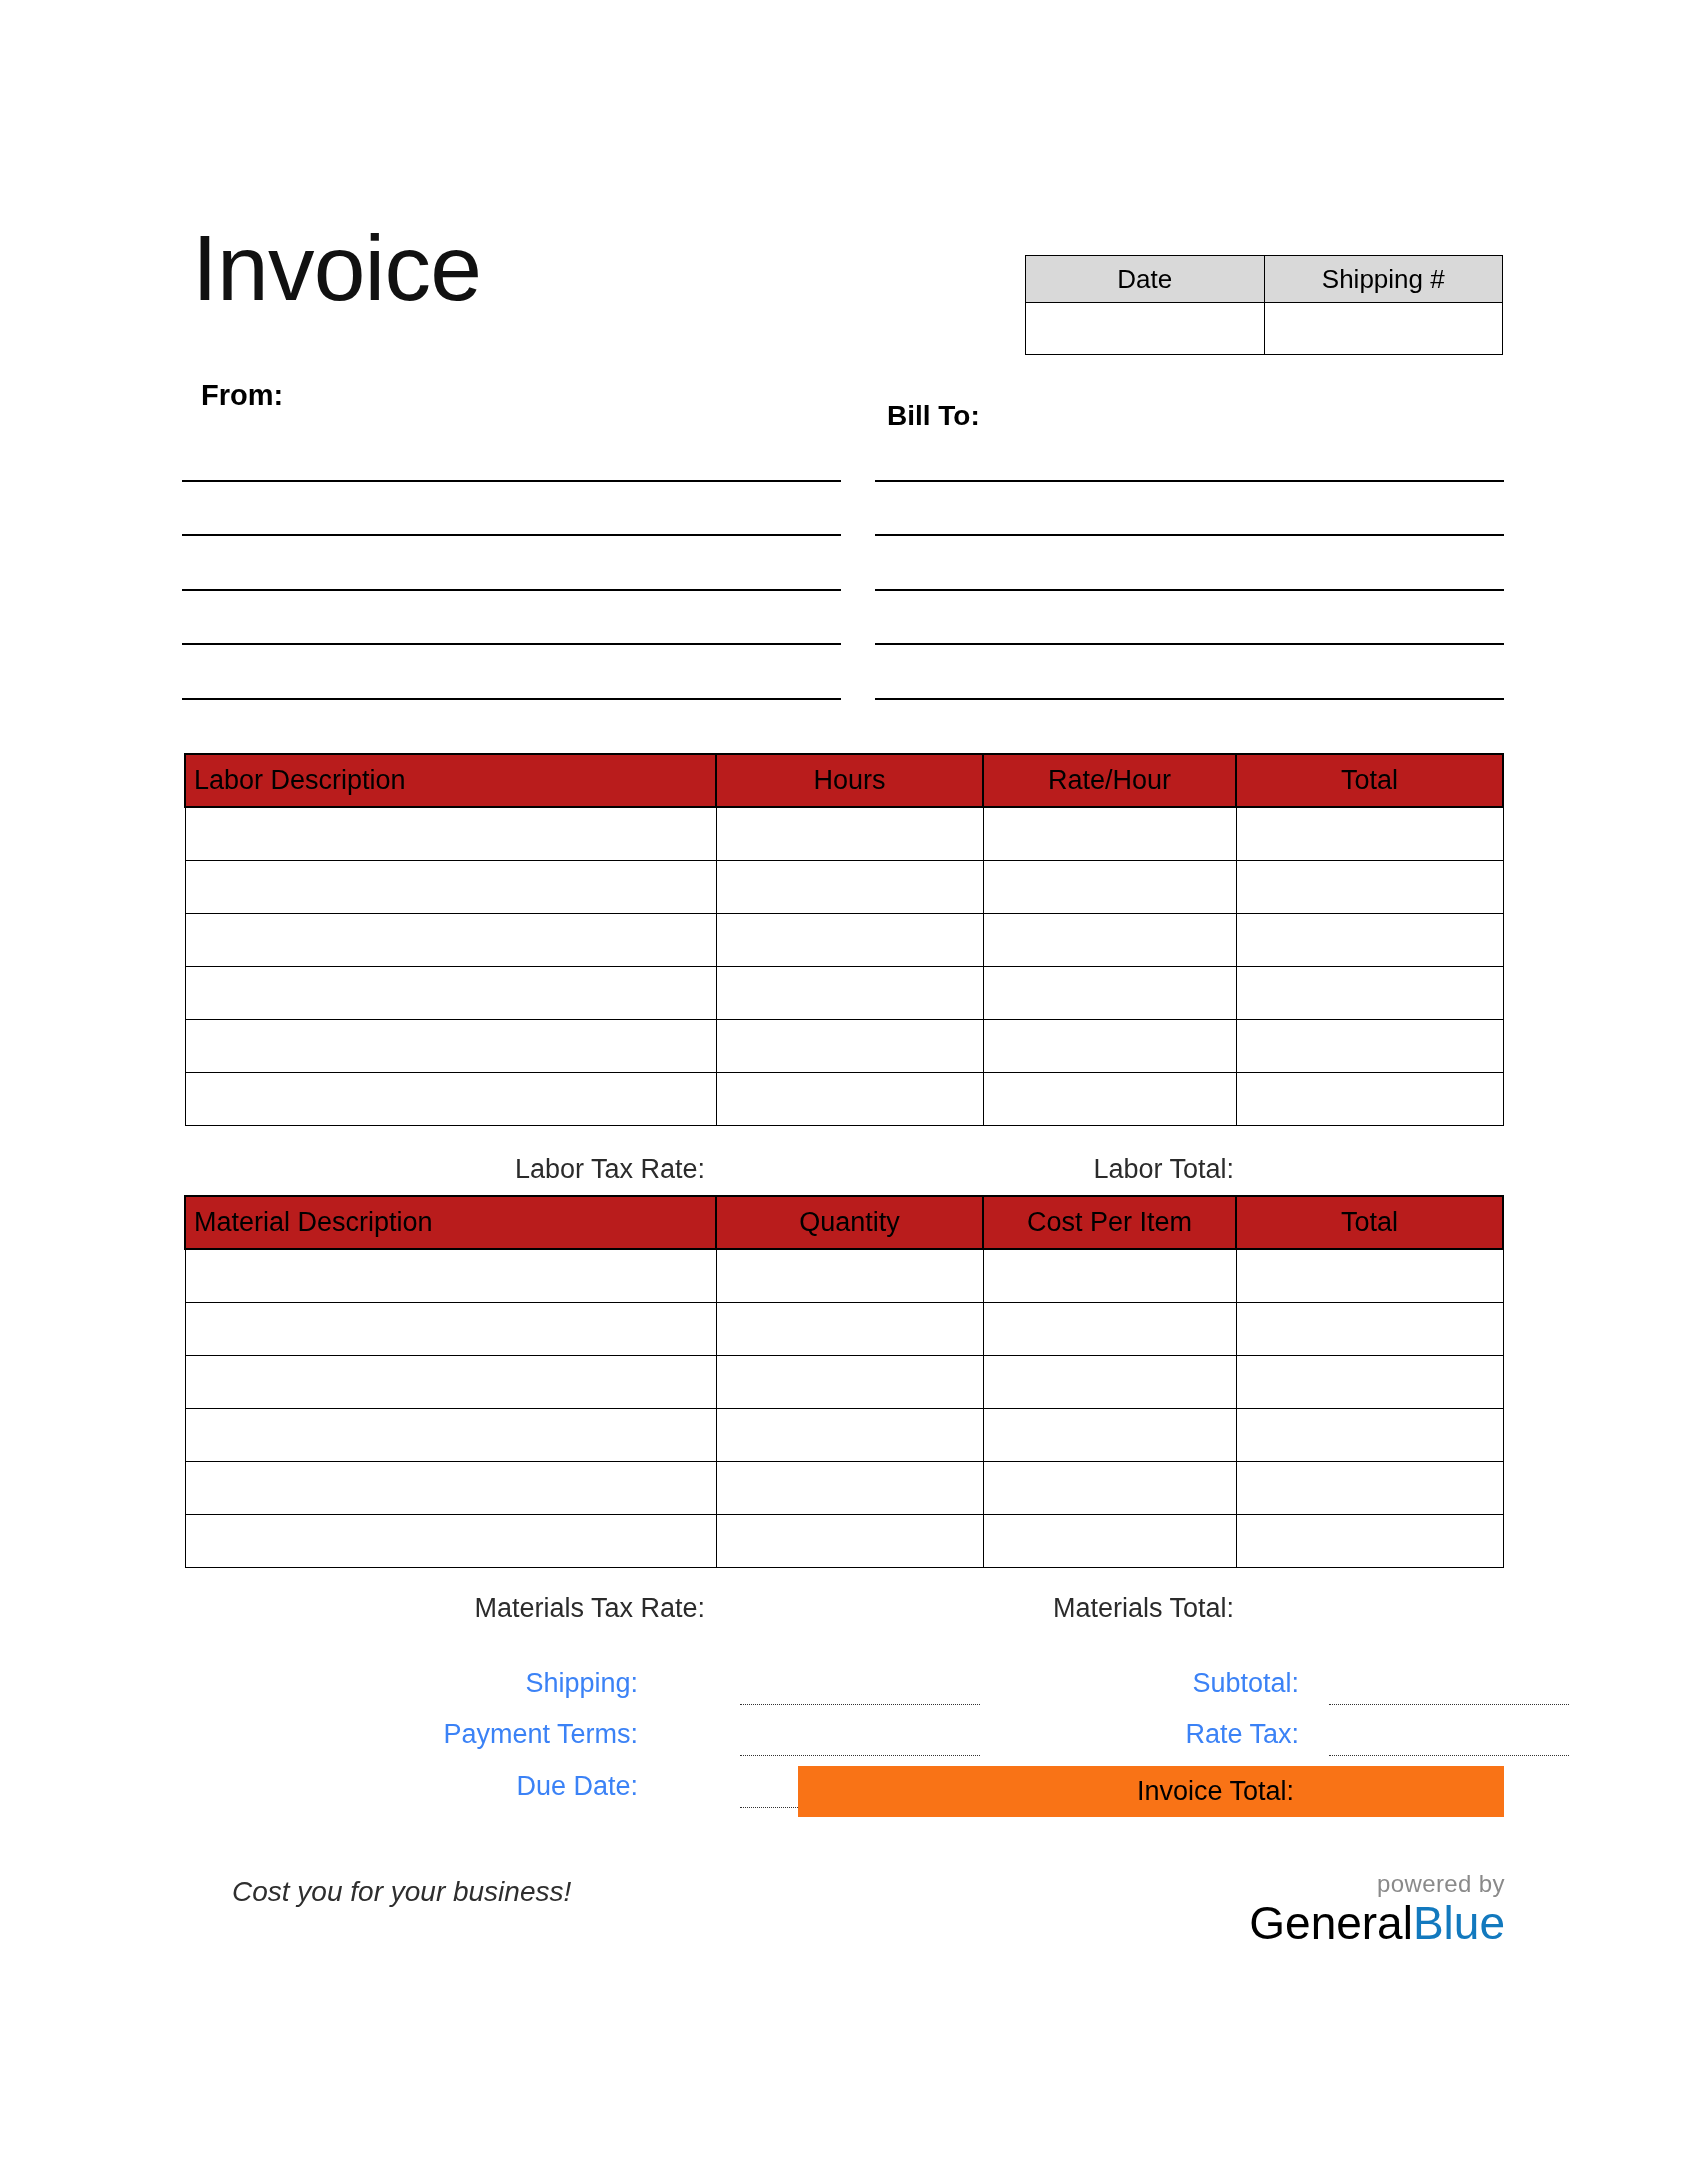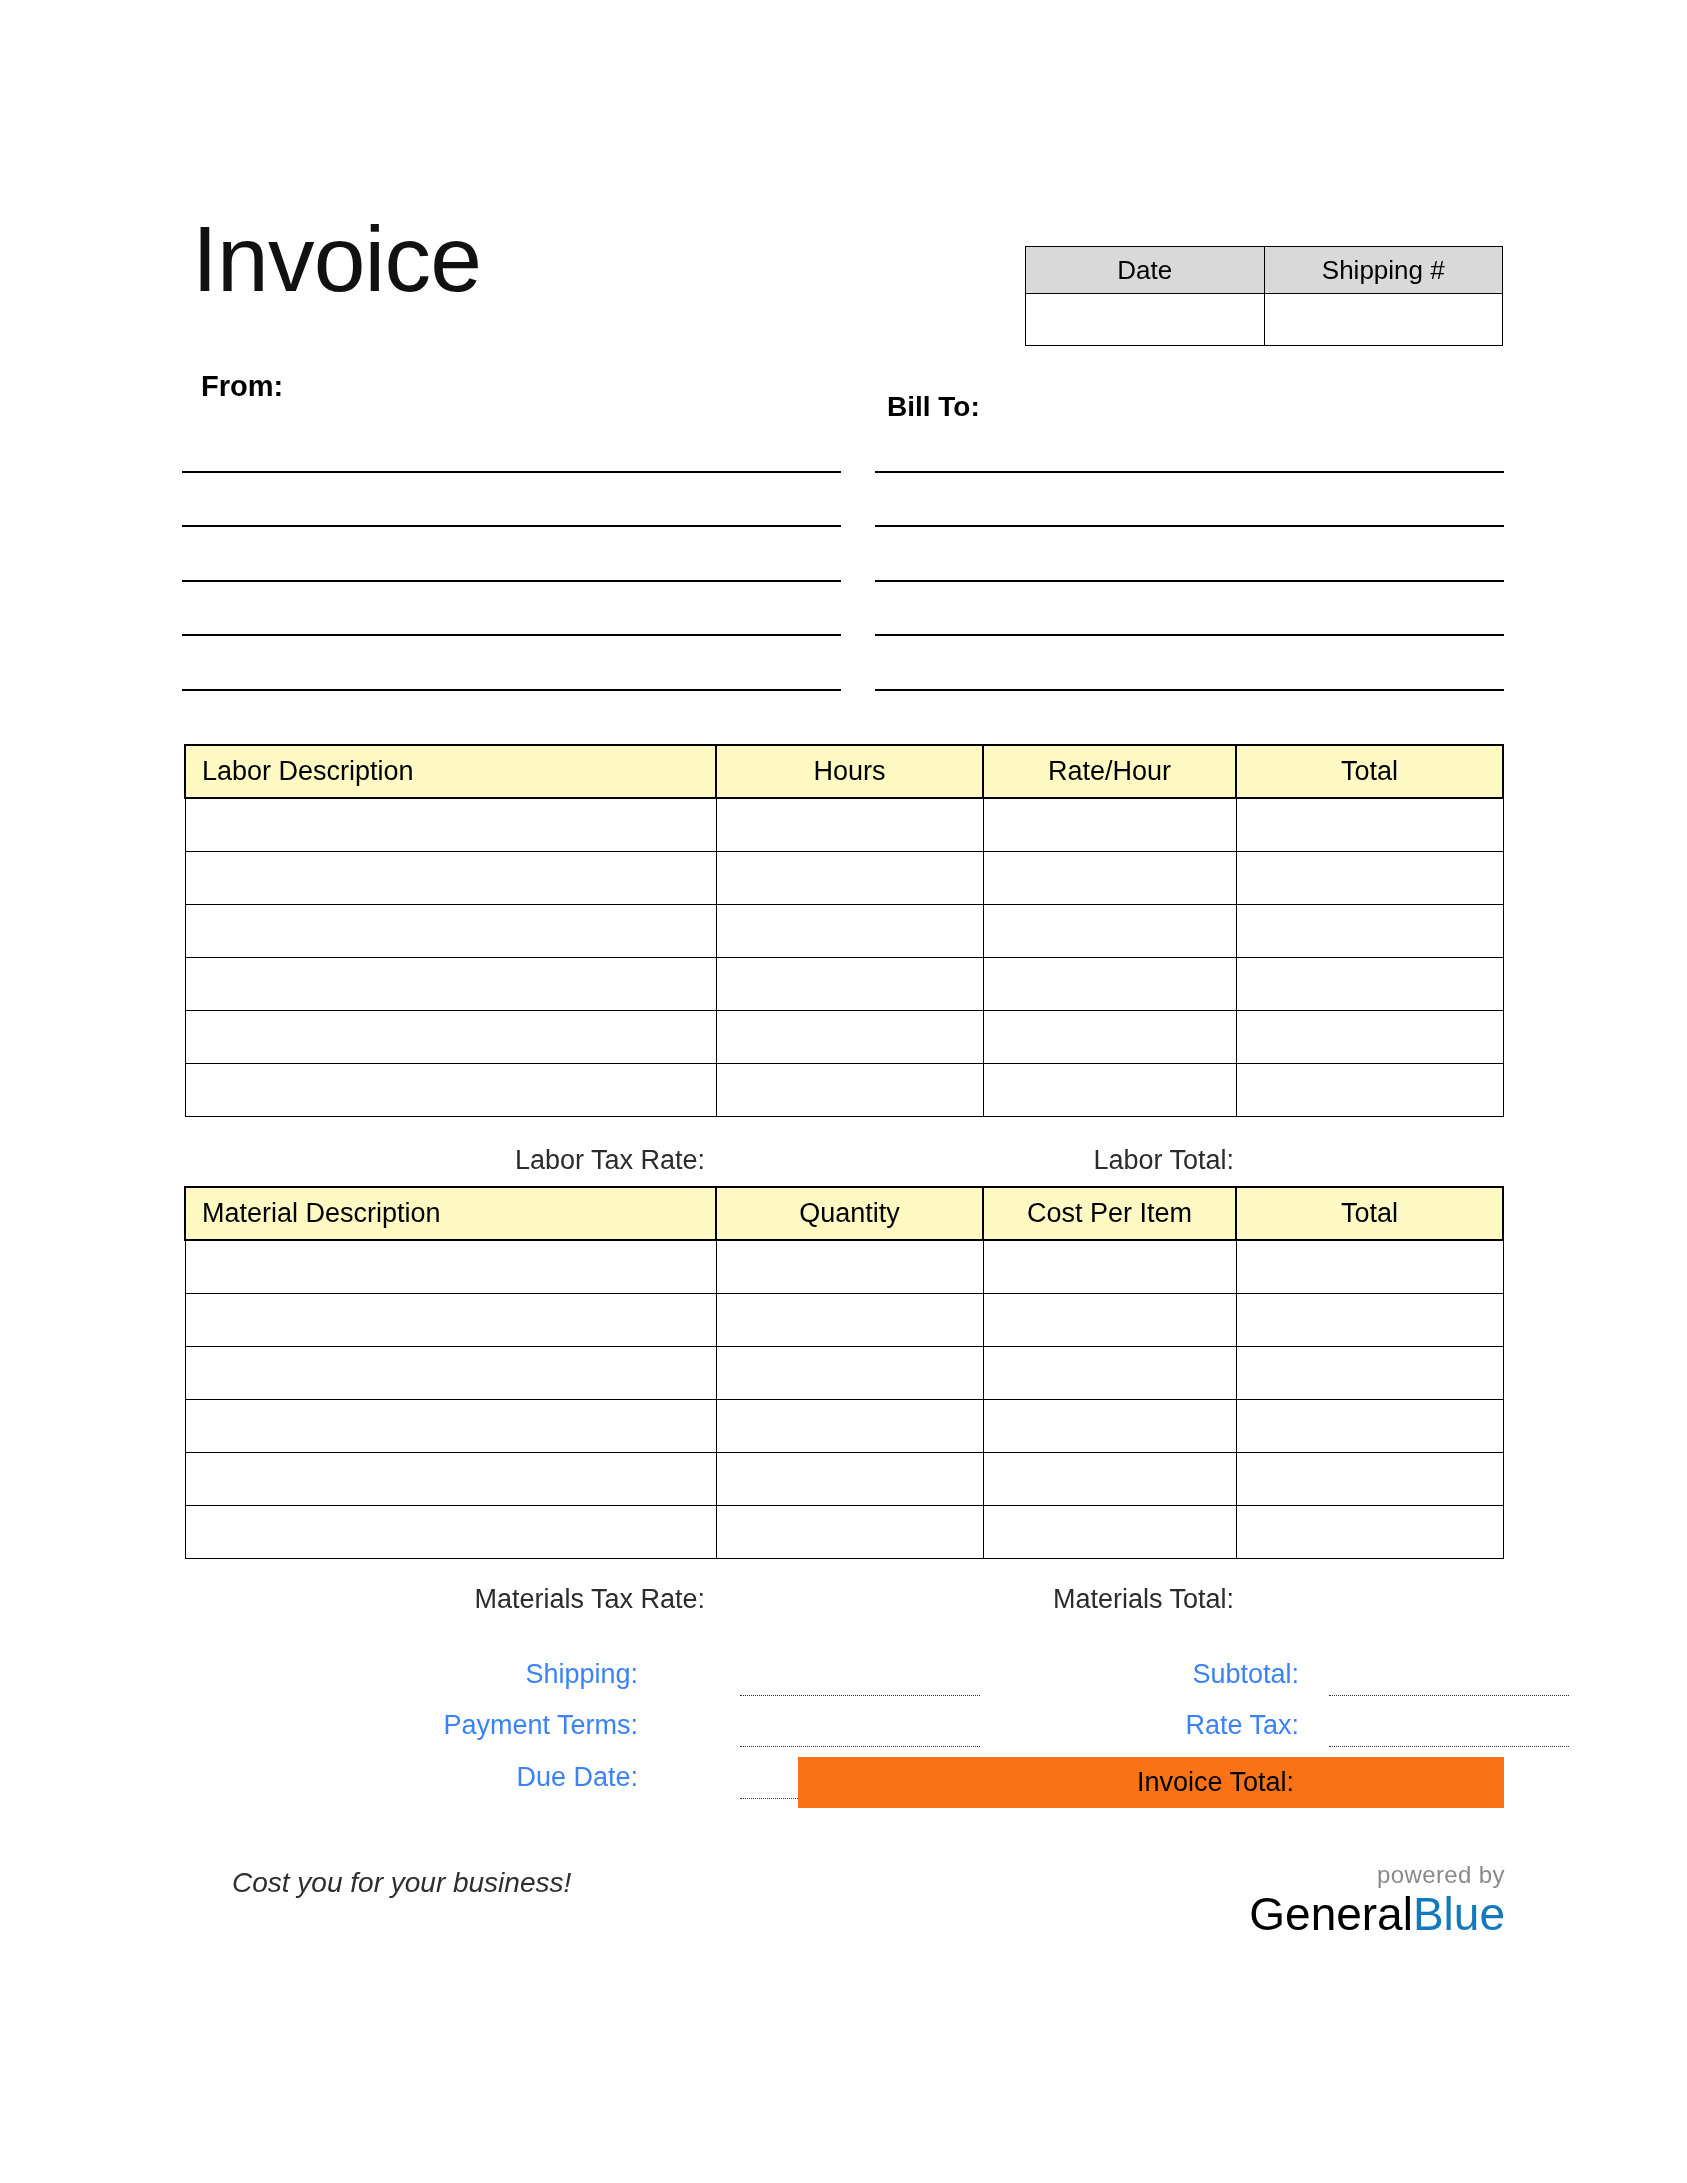--- a/index.html
+++ b/index.html
@@ -17,21 +17,21 @@
     width: 1687px;
     height: 2183px;
     background: #ffffff;
     overflow: hidden;
   }
 
   
   .sheet {
     position: absolute;
     left: 0;
-    top: 0;
+    top: 9px;
     width: 1687px;
     height: 1610px;
   }
 
   
   .invoice-title {
     position: absolute;
     left: 192px;
     top: 213px;
     font-size: 93px;
@@ -99,26 +99,26 @@
 
   
   .items-table {
     position: absolute;
     left: 184px;
     width: 1318px;
     border-collapse: collapse;
     table-layout: fixed;
   }
   .items-table th {
-    background: #fef9c3;
+    background: #b91c1c;
     border: 2.5px solid #000000;
     height: 51px;
     font-size: 27px;
     font-weight: normal;
-    padding: 0 16px;
+    padding: 0 8px;
   }
   .items-table th.desc {
     text-align: left;
   }
   .items-table th.num {
     text-align: center;
   }
   .items-table td {
     background: #ffffff;
     border: 1.7px solid #000000;

